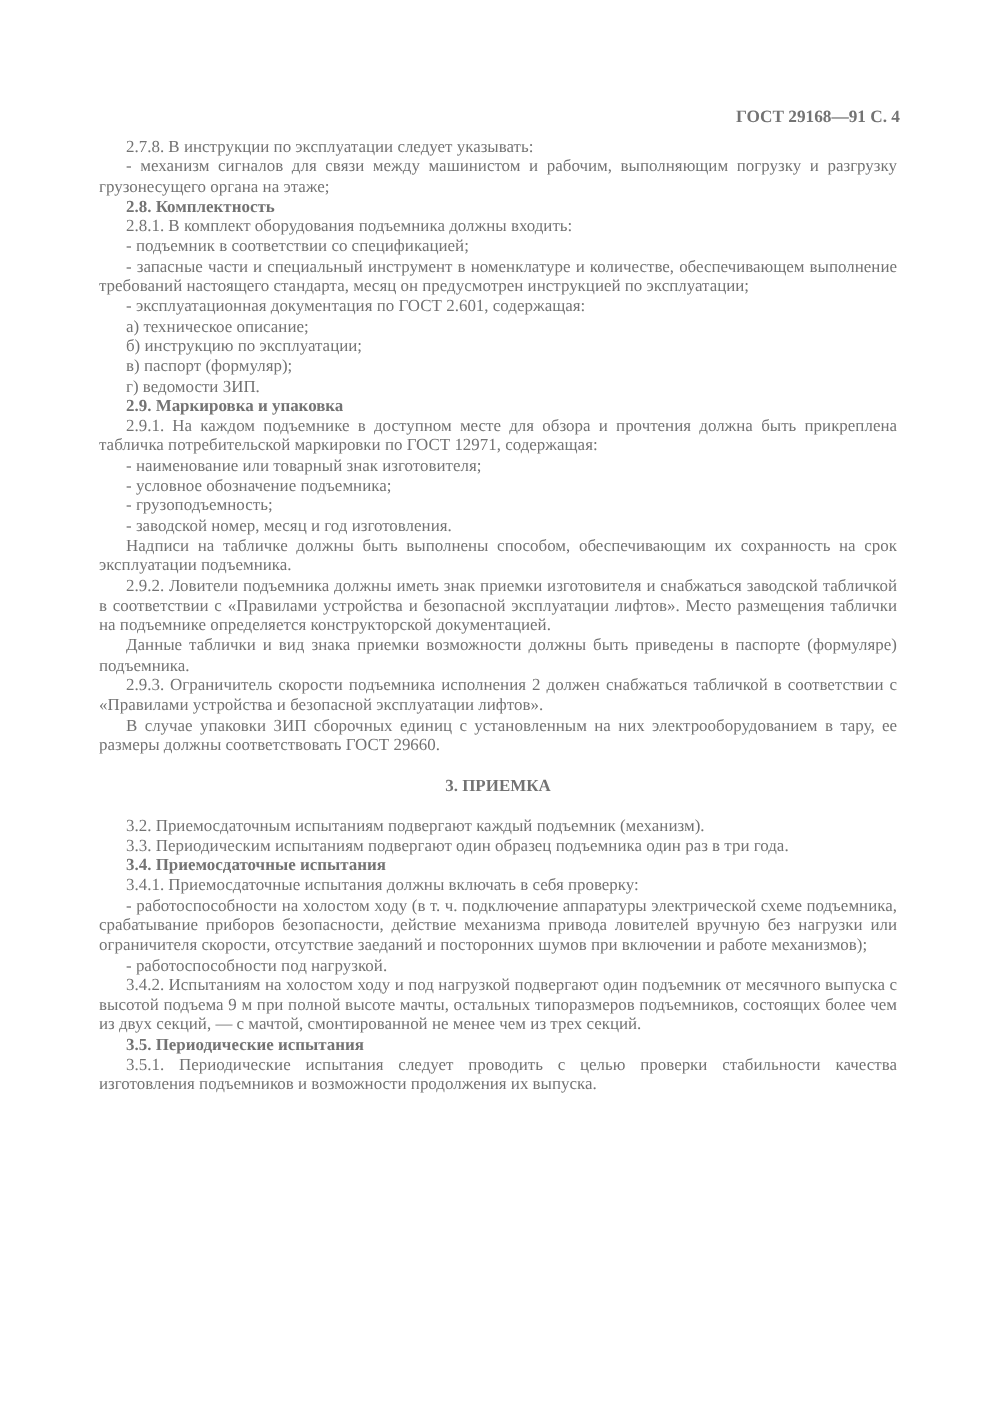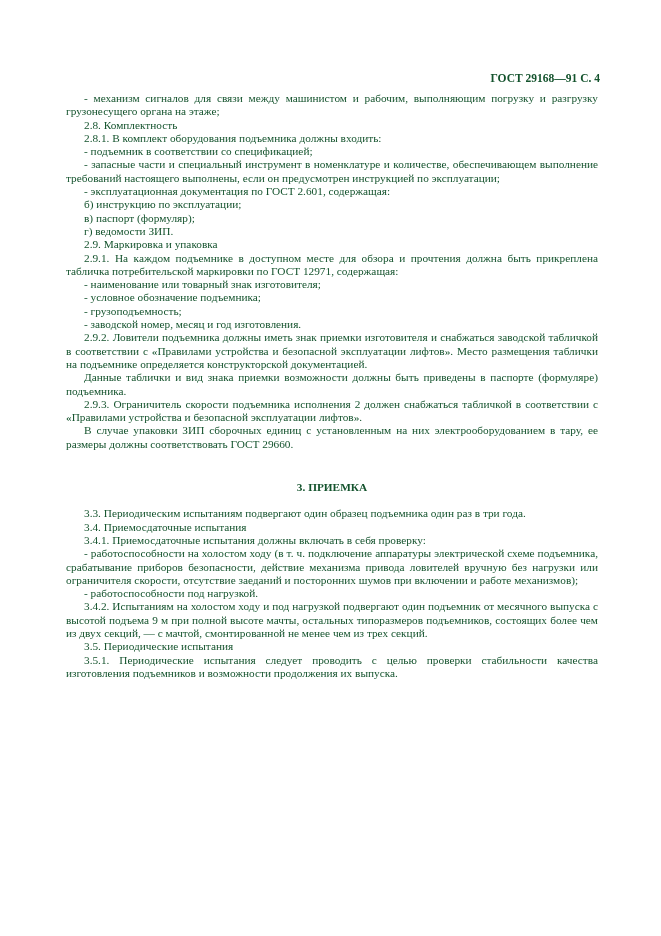--- a/index.html
+++ b/index.html
@@ -6,21 +6,21 @@
     margin: 0;
     padding: 0;
     background: #ffffff;
   }
   .page {
     position: relative;
     width: 661px;
     height: 936px;
     background: #ffffff;
     font-family: "Liberation Serif", "DejaVu Serif", serif;
-    color: #14532d;
+    color: #737373;
     overflow: hidden;
   }
   .page-header {
     position: absolute;
     top: 72px;
     right: 61px;
     font-size: 11.5px;
     font-weight: bold;
     white-space: nowrap;
   }
@@ -32,55 +32,59 @@
     font-size: 11.3px;
     line-height: 13.3px;
     text-align: justify;
   }
   .doc-body p {
     margin: 0;
     padding: 0;
     text-indent: 18px;
   }
   .doc-body p.b {
-    font-weight: normal;
+    font-weight: bold;
   }
   .doc-body p.h {
     font-weight: bold;
     text-align: center;
     text-indent: 0;
-    margin: 30px 0 13px 0;
+    margin: 14px 0 13px 0;
   }
 </style>
 </head>
 <body>
 
 <div class="page">
   <div class="page-header">ГОСТ 29168—91 С. 4</div>
   <div class="doc-body">
+      <p class="p">2.7.8. В инструкции по эксплуатации следует указывать:</p>
       <p class="p">- механизм сигналов для связи между машинистом и рабочим, выполняющим погрузку и разгрузку грузонесущего органа на этаже;</p>
       <p class="b">2.8. Комплектность</p>
       <p class="p">2.8.1. В комплект оборудования подъемника должны входить:</p>
       <p class="p">- подъемник в соответствии со спецификацией;</p>
-      <p class="p">- запасные части и специальный инструмент в номенклатуре и количестве, обеспечивающем выполнение требований настоящего выполнены, если он предусмотрен инструкцией по эксплуатации;</p>
+      <p class="p">- запасные части и специальный инструмент в номенклатуре и количестве, обеспечивающем выполнение требований настоящего стандарта, месяц он предусмотрен инструкцией по эксплуатации;</p>
       <p class="p">- эксплуатационная документация по ГОСТ 2.601, содержащая:</p>
+      <p class="p">а) техническое описание;</p>
       <p class="p">б) инструкцию по эксплуатации;</p>
       <p class="p">в) паспорт (формуляр);</p>
       <p class="p">г) ведомости ЗИП.</p>
       <p class="b">2.9. Маркировка и упаковка</p>
       <p class="p">2.9.1. На каждом подъемнике в доступном месте для обзора и прочтения должна быть прикреплена табличка потребительской маркировки по ГОСТ 12971, содержащая:</p>
       <p class="p">- наименование или товарный знак изготовителя;</p>
       <p class="p">- условное обозначение подъемника;</p>
       <p class="p">- грузоподъемность;</p>
       <p class="p">- заводской номер, месяц и год изготовления.</p>
+      <p class="p">Надписи на табличке должны быть выполнены способом, обеспечивающим их сохранность на срок эксплуатации подъемника.</p>
       <p class="p">2.9.2. Ловители подъемника должны иметь знак приемки изготовителя и снабжаться заводской табличкой в соответствии с «Правилами устройства и безопасной эксплуатации лифтов». Место размещения таблички на подъемнике определяется конструкторской документацией.</p>
       <p class="p">Данные таблички и вид знака приемки возможности должны быть приведены в паспорте (формуляре) подъемника.</p>
       <p class="p">2.9.3. Ограничитель скорости подъемника исполнения 2 должен снабжаться табличкой в соответствии с «Правилами устройства и безопасной эксплуатации лифтов».</p>
       <p class="p">В случае упаковки ЗИП сборочных единиц с установленным на них электрооборудованием в тару, ее размеры должны соответствовать ГОСТ 29660.</p>
       <p class="h">3. ПРИЕМКА</p>
+      <p class="p">3.2. Приемосдаточным испытаниям подвергают каждый подъемник (механизм).</p>
       <p class="p">3.3. Периодическим испытаниям подвергают один образец подъемника один раз в три года.</p>
       <p class="b">3.4. Приемосдаточные испытания</p>
       <p class="p">3.4.1. Приемосдаточные испытания должны включать в себя проверку:</p>
       <p class="p">- работоспособности на холостом ходу (в т. ч. подключение аппаратуры электрической схеме подъемника, срабатывание приборов безопасности, действие механизма привода ловителей вручную без нагрузки или ограничителя скорости, отсутствие заеданий и посторонних шумов при включении и работе механизмов);</p>
       <p class="p">- работоспособности под нагрузкой.</p>
       <p class="p">3.4.2. Испытаниям на холостом ходу и под нагрузкой подвергают один подъемник от месячного выпуска с высотой подъема 9 м при полной высоте мачты, остальных типоразмеров подъемников, состоящих более чем из двух секций, — с мачтой, смонтированной не менее чем из трех секций.</p>
       <p class="b">3.5. Периодические испытания</p>
       <p class="p">3.5.1. Периодические испытания следует проводить с целью проверки стабильности качества изготовления подъемников и возможности продолжения их выпуска.</p>
     </div>
 </div>

